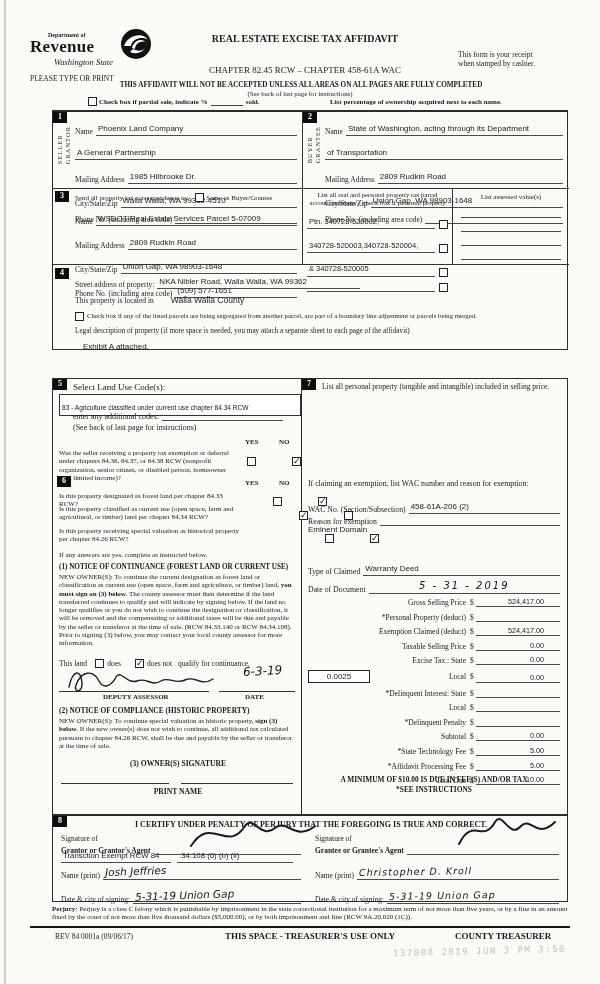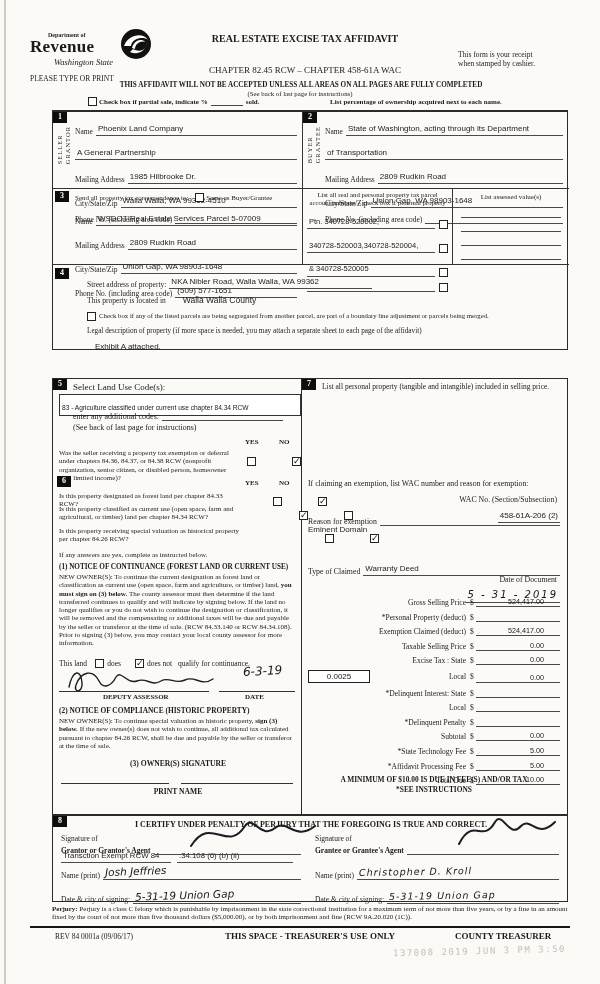--- a/index.html
+++ b/index.html
@@ -185,21 +185,21 @@
     <div class="cell" style="left:400px;top:76px;width:116px;height:76px;border-top:1px solid #333;padding:2px 8px;">
       <div class="ctr" style="font-size:7px;margin-top:2px;">List assessed value(s)</div>
       <div style="border-bottom:1px solid #4a4a4a;height:12px;margin-top:4px;"></div>
       <div style="border-bottom:1px solid #4a4a4a;height:13px;"></div>
       <div style="border-bottom:1px solid #4a4a4a;height:13px;"></div>
       <div style="border-bottom:1px solid #4a4a4a;height:13px;"></div>
     </div>
 
     <div class="cell" style="left:0;top:152px;width:516px;height:88px;border-top:1px solid #333;">
       <span class="badge" style="top:3px;left:2px;">4</span>
-      <div class="abs" style="left:22px;top:5px;width:484px;margin-left:12px;">
+      <div class="abs" style="left:22px;top:5px;width:484px;">
         <div class="frow" style="margin-bottom:6px;">
           <span class="lbl">Street address of property:</span>
           <span class="fl" style="max-width:300px;"><span class="val">NKA Nibler Road, Walla Walla, WA 99362</span></span>
           <span style="flex:1;"></span>
         </div>
         <div class="frow" style="margin-bottom:7px;">
           <span class="lbl">This property is located in</span>
           <span class="val" style="margin-left:14px;font-size:8.5px;">Walla Walla County</span>
         </div>
         <div style="display:flex;align-items:flex-start;margin-bottom:6px;">
@@ -284,35 +284,35 @@
       <span class="fl" style="max-width:106px;"><span class="val" style="font-size:7.8px;">Transction Exempt RCW 84</span></span>
       <span class="fl" style="margin-left:6px;margin-top:47px;"><span class="val" style="font-size:7.8px;">.34.108 (6) (b) (ii)</span></span>
     </div>
   </div>
 
   <div class="box" style="left:302px;top:378px;width:266px;height:437px;border-left:none;">
     <span class="badge">7</span>
     <div class="abs para" style="left:20px;top:4px;width:236px;font-size:7.5px;">List all  personal property (tangible and intangible) included in selling price.</div>
 
     <div class="abs" style="left:6px;top:100px;width:252px;font-size:7.8px;">If claiming an exemption, list WAC number and reason for exemption:</div>
-    <div class="abs frow" style="left:6px;top:116px;width:252px;flex-direction:column;">
+    <div class="abs frow" style="left:6px;top:116px;width:252px;">
       <span class="lbl" style="font-size:7.8px;">WAC No. (Section/Subsection)</span>
       <span class="fl"><span class="val">458-61A-206 (2)</span></span>
     </div>
     <div class="abs frow" style="left:6px;top:136px;width:252px;">
       <span class="lbl" style="font-size:7.8px;">Reason for exemption</span>
       <span class="fl"></span>
     </div>
     <div class="abs val" style="left:6px;top:146px;">Eminent Domain</div>
 
     <div class="abs frow" style="left:6px;top:178px;width:252px;">
       <span class="lbl" style="font-size:7.8px;">Type of Claimed</span>
       <span class="fl"><span class="val">Warranty Deed</span></span>
     </div>
-    <div class="abs frow" style="left:6px;top:196px;width:252px;flex-direction:column;">
+    <div class="abs frow" style="left:6px;top:196px;width:252px;">
       <span class="lbl" style="font-size:7.8px;">Date of Document</span>
       <span class="fl ctr"><span class="hw" style="font-size:10px;letter-spacing:2px;">5 - 31 - 2019</span></span>
     </div>
 
     <div class="abs" style="left:6px;top:218px;width:252px;">
       <div class="mrow">
           <span class="mlabel">Gross Selling Price</span>
           <span class="mcur">$</span>
           <span class="mfill">524,417.00</span>
         </div>

